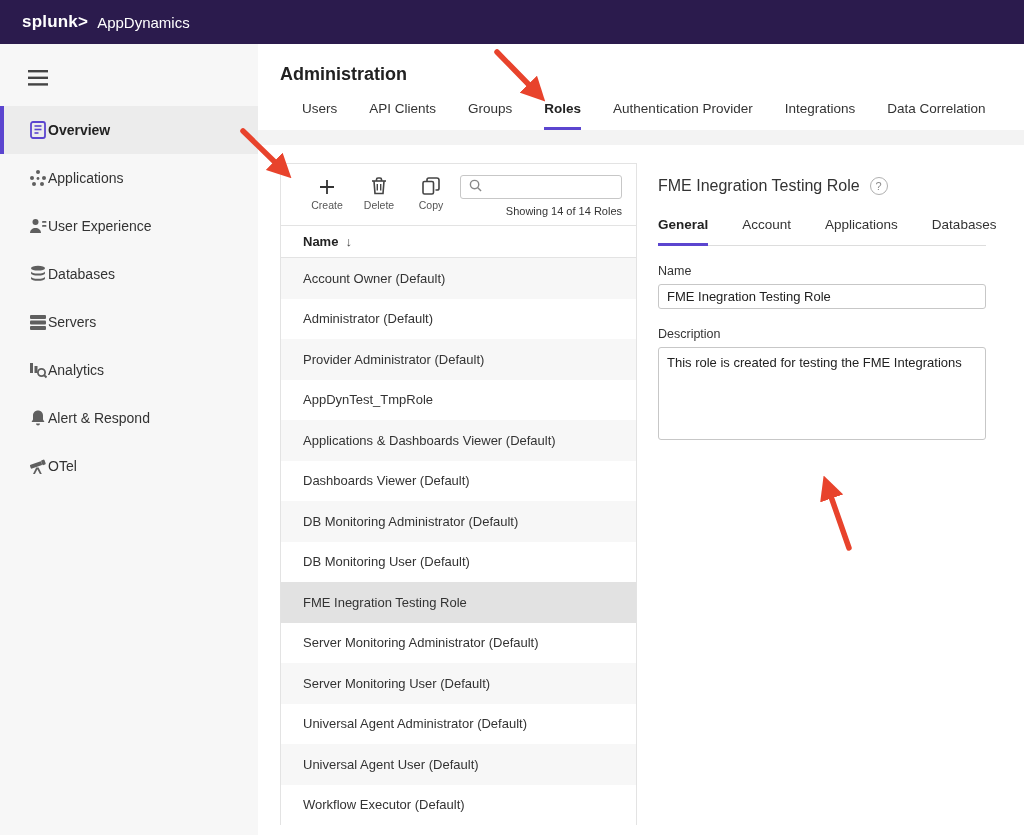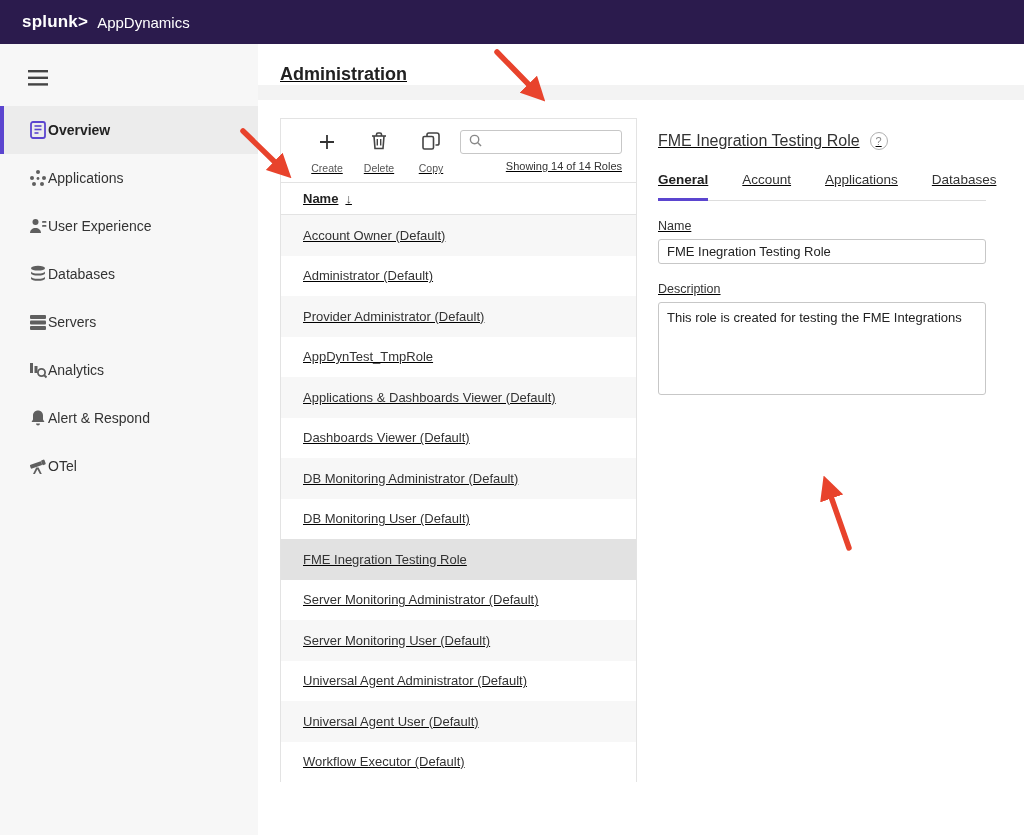--- a/index.html
+++ b/index.html
@@ -16,33 +16,33 @@
   
   .sidebar { width:258px; background:#f7f7f7; flex:none; }
   .hamburger { padding:26px 0 0 28px; cursor:pointer; width:60px; }
   .nav { margin-top:16px; }
   .nav-item { display:flex; align-items:center; height:48px; padding-left:24px; gap:0;
               font-size:14px; color:#333; cursor:pointer; border-left:4px solid transparent; }
   .nav-item.active { background:#ececec; border-left-color:#5b45cf; font-weight:700; color:#222; }
   .nav-icon { width:20px; display:flex; justify-content:center; }
 
   
-  .main { flex:1; min-width:0;text-decoration:underline; }
+  .main { flex:1; min-width:0; }
   .page-title { margin:20px 0 0 22px; font-size:18px; font-weight:600; color:#222; }
   .admin-tabs { display:flex; gap:32px; margin:16px 0 0 44px; font-size:13.5px; color:#333; }
   .atab { padding-bottom:11px; cursor:pointer; white-space:nowrap; }
   .atab.active { font-weight:700; border-bottom:3px solid #5b45cf; color:#222; }
   .gray-band { height:15px; background:#f3f3f3; }
 
   .content { display:flex; padding-left:22px; }
 
   
   .list-panel { width:357px; flex:none; margin-top:18px; border:1px solid #e3e3e3; border-bottom:none; background:#fff; }
   .toolbar { display:flex; align-items:flex-start; padding:11px 14px 8px 22px; border-bottom:1px solid #e3e3e3; }
-  .tool { width:48px; display:flex; flex-direction:column; align-items:center; gap:12px; margin-right:4px; cursor:pointer; }
+  .tool { width:48px; display:flex; flex-direction:column; align-items:center; gap:4px; margin-right:4px; cursor:pointer; }
   .tool-icon { height:20px; display:flex; align-items:flex-end; }
   .tool-label { font-size:10.5px; color:#555; }
   .search-wrap { margin-left:auto; display:flex; flex-direction:column; align-items:flex-end; width:162px; }
   .search-box { display:flex; align-items:center; gap:6px; border:1px solid #c7c7c7; border-radius:3px;
                 height:24px; padding:0 8px; width:100%; background:#fff; }
   .search-box input { border:none; outline:none; flex:1; font-size:12px; min-width:0; font-family:inherit; }
   .showing { font-size:11px; color:#333; margin-top:6px; }
 
   .thead { display:flex; align-items:center; gap:7px; height:32px; padding-left:22px; font-size:13px;
            font-weight:700; color:#222; border-bottom:1px solid #e3e3e3; cursor:pointer; }
@@ -177,20 +177,29 @@
               </svg>
           </span>
           <span>OTel</span>
         </div>
       </nav>
     </aside>
 
     <main class="main">
       <h1 class="page-title">Administration</h1>
 
+      <div class="admin-tabs">
+        <div class="atab">Users</div>
+        <div class="atab">API Clients</div>
+        <div class="atab">Groups</div>
+        <div class="atab active">Roles</div>
+        <div class="atab">Authentication Provider</div>
+        <div class="atab">Integrations</div>
+        <div class="atab">Data Correlation</div>
+      </div>
 
       <div class="gray-band"></div>
 
       <div class="content">
 
         <section class="list-panel">
           <div class="toolbar">
             <div class="tool">
               <span class="tool-icon">
                 <svg width="16" height="16" viewBox="0 0 16 16">

